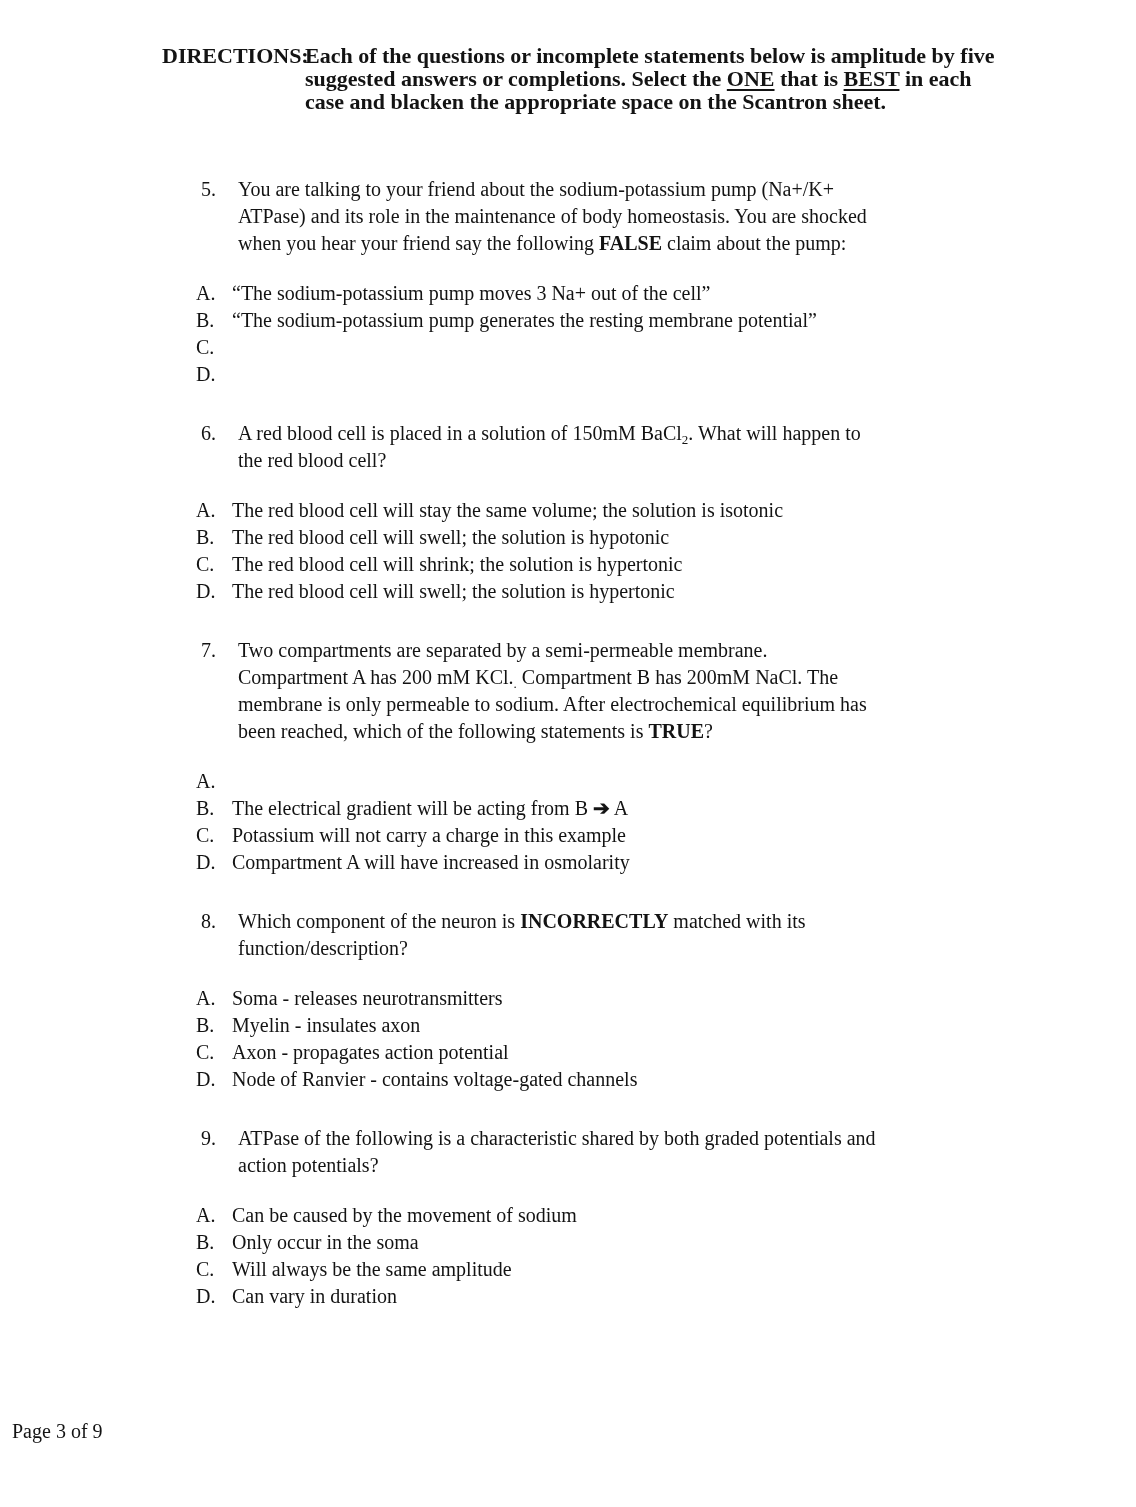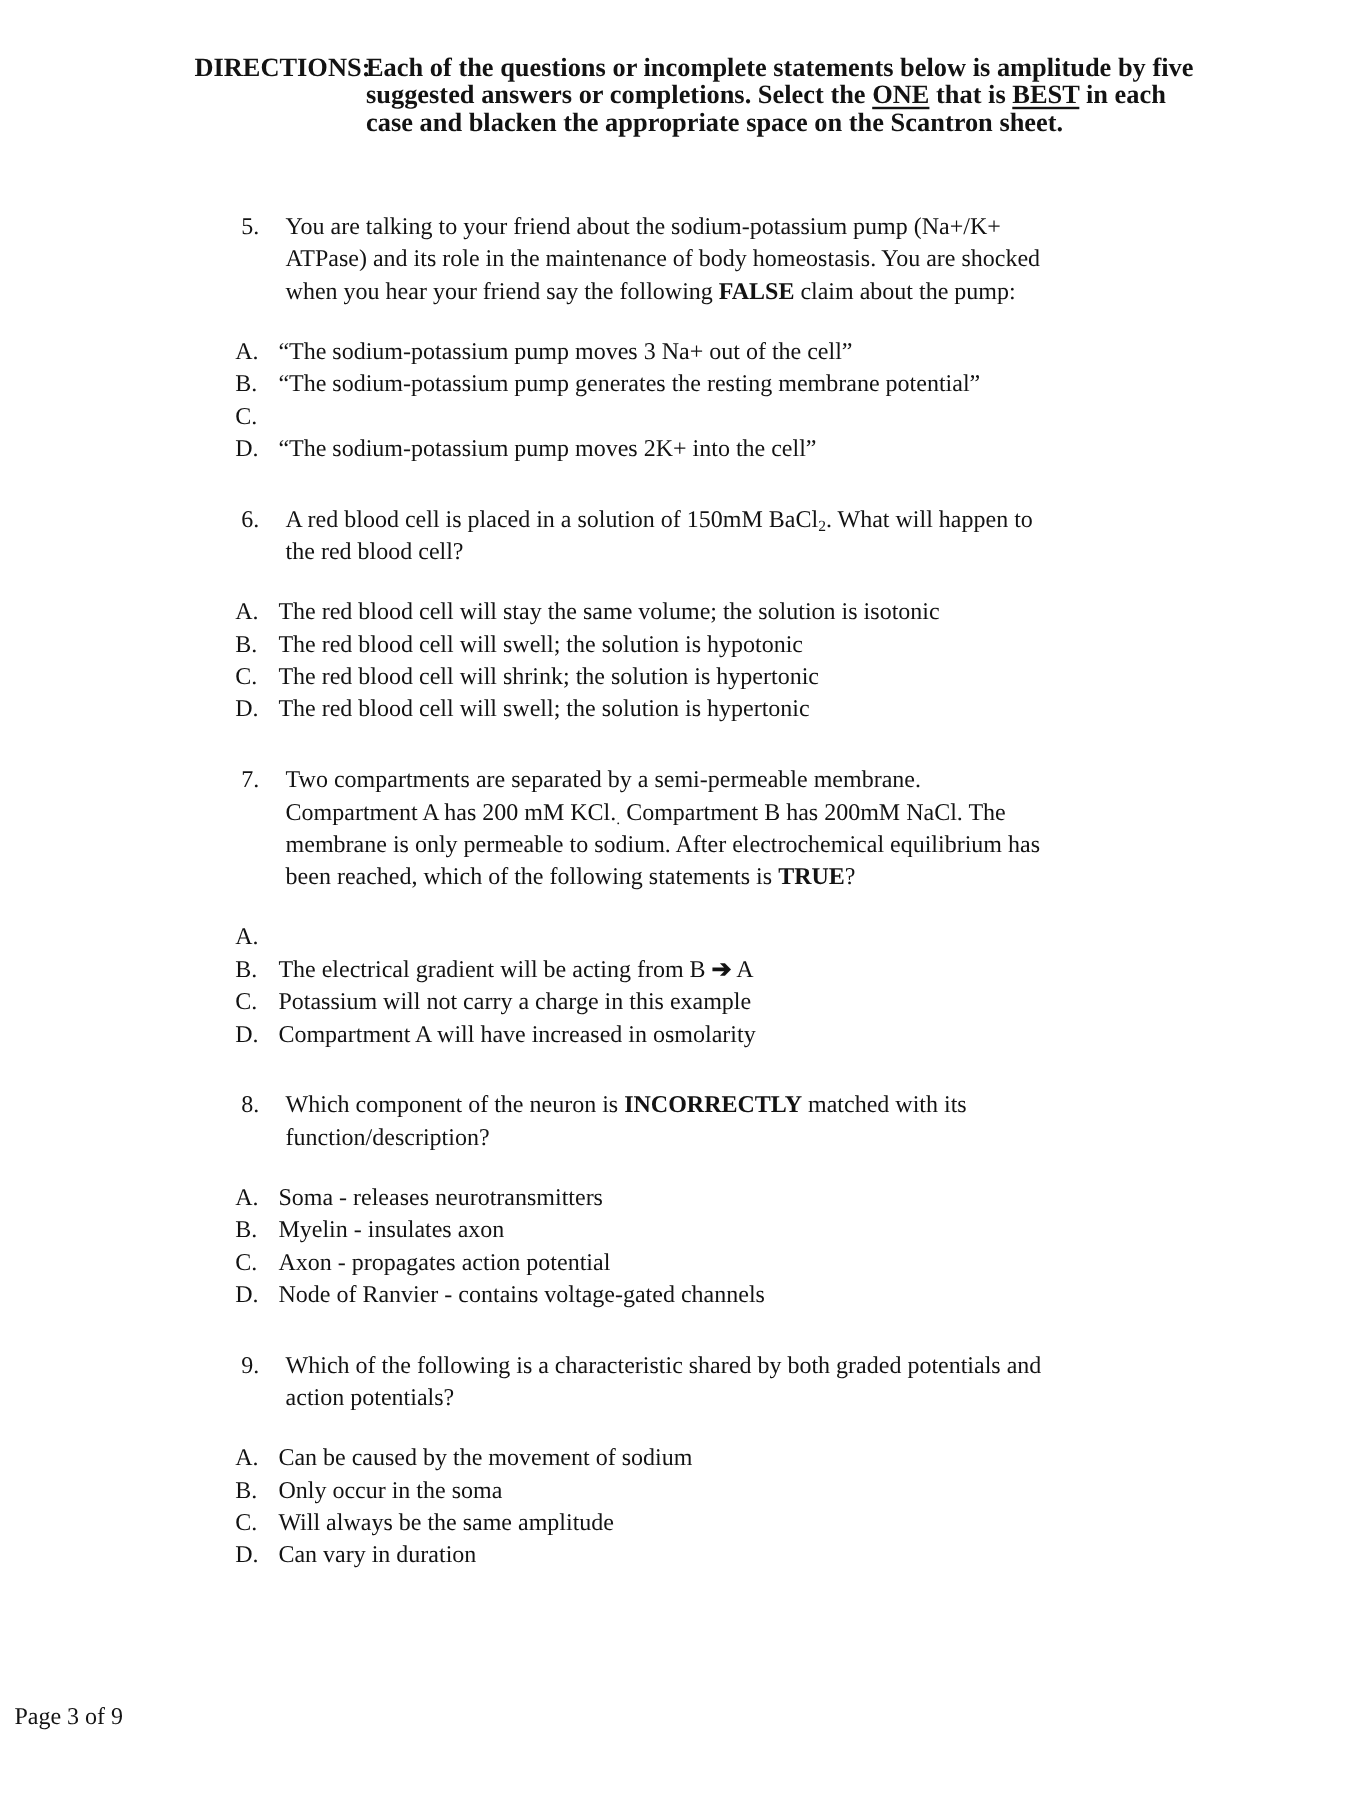--- a/index.html
+++ b/index.html
@@ -67,21 +67,20 @@
   </div>
           <div class="choice">
     <div class="cletter">B.</div>
     <div class="ctext"><span>“The sodium-potassium pump generates the resting membrane potential”</span></div>
   </div>
           <div class="choice">
     <div class="cletter">C.</div>
   </div>
           <div class="choice">
     <div class="cletter">D.</div>
-    <div class="ctext"><span>“The sodium-potassium pump moves 2K+ into the cell”</span></div>
   </div>
         </div>
   </section>
       <section class="question">
     <div class="prompt-row">
       <div class="qnum">6.</div>
       <div class="qlines">
             <div class="qline"><span>A red blood cell is placed in a solution of 150mM BaCl</span><span class="sub">2</span><span>. What will happen to</span></div>
             <div class="qline"><span>the red blood cell?</span></div>
           </div>
@@ -157,21 +156,21 @@
           <div class="choice">
     <div class="cletter">D.</div>
     <div class="ctext"><span>Node of Ranvier - contains voltage-gated channels</span></div>
   </div>
         </div>
   </section>
       <section class="question">
     <div class="prompt-row">
       <div class="qnum">9.</div>
       <div class="qlines">
-            <div class="qline"><span>Which of the following is a characteristic shared by both graded potentials and</span></div>
+            <div class="qline"><span>ATPase of the following is a characteristic shared by both graded potentials and</span></div>
             <div class="qline"><span>action potentials?</span></div>
           </div>
     </div>
     <div class="choices">
           <div class="choice">
     <div class="cletter">A.</div>
     <div class="ctext"><span>Can be caused by the movement of sodium</span></div>
   </div>
           <div class="choice">
     <div class="cletter">B.</div>

